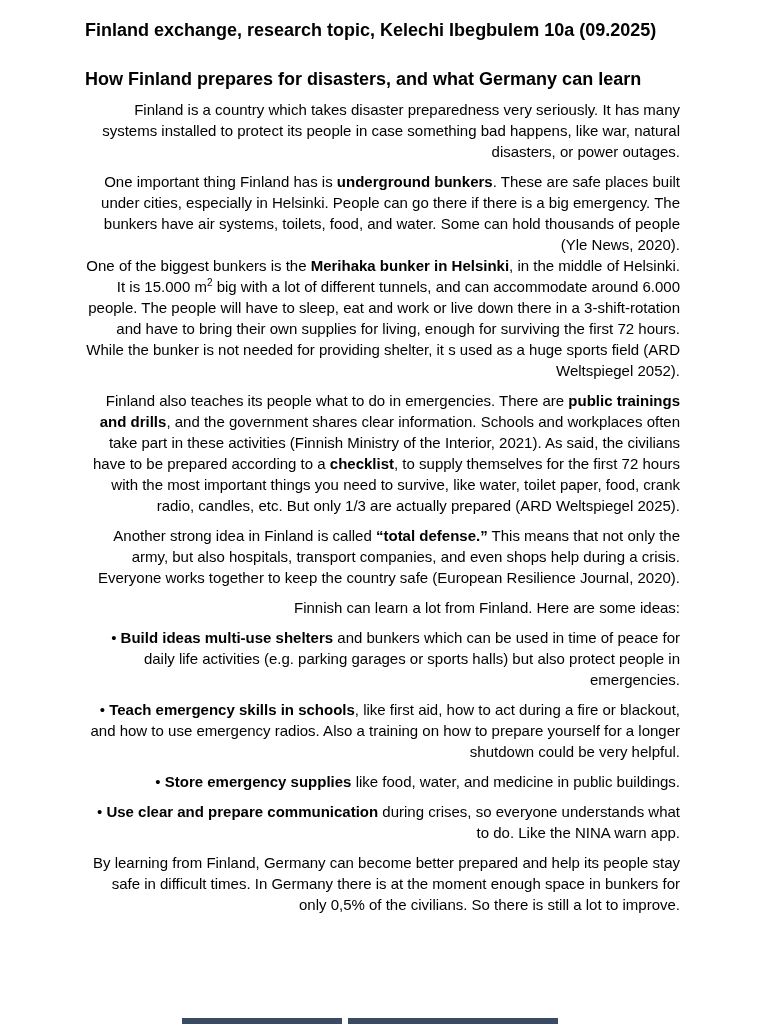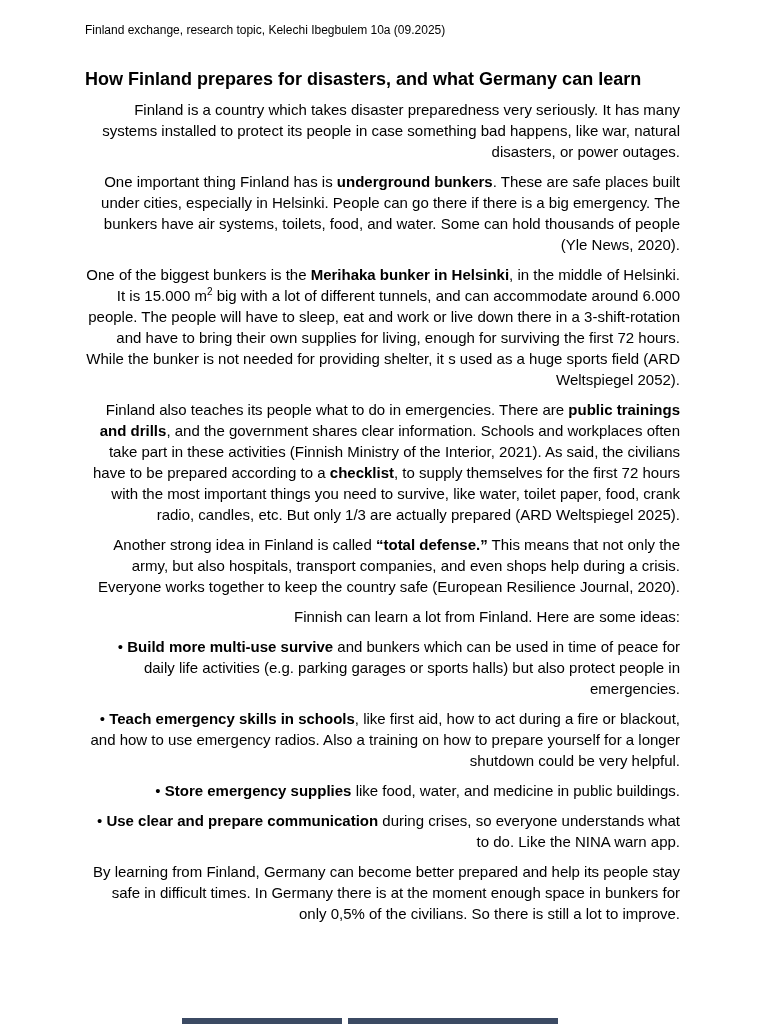--- a/index.html
+++ b/index.html
@@ -13,39 +13,39 @@
     height: 1024px;
     background: #ffffff;
     overflow: hidden;
     font-family: "Liberation Sans", "DejaVu Sans", sans-serif;
     color: #000000;
   }
   .content {
     padding: 21px 85px 0 85px;
   }
   .doc-header {
-    font-size: 12px;
+    font-size: 18px;
     line-height: 18px;
-    font-weight: normal;
+    font-weight: bold;
     margin: 0;
   }
   .doc-title {
     font-size: 18px;
     line-height: 22px;
     font-weight: bold;
     margin: 29px 0 1px 0;
   }
   .block {
     font-size: 15px;
     line-height: 21px;
     margin: 9px 0 0 0;
     text-align: right;
   }
   .block.tight {
-    margin-top: 9px;
+    margin-top: 0;
   }
   .block b {
     font-weight: bold;
   }
   .block sup {
     font-size: 10px;
     line-height: 0;
   }
   
   .bottom-bar {
@@ -64,21 +64,21 @@
   <div class="content">
     <p class="doc-header">Finland exchange, research topic, Kelechi Ibegbulem 10a (09.2025)</p>
     <h1 class="doc-title">How Finland prepares for disasters, and what Germany can learn</h1>
     <div>
         <p class="block"><span>Finland is a country which takes disaster preparedness very seriously. It has many systems installed to protect its people in case something bad happens, like war, natural disasters, or power outages.</span></p>
         <p class="block"><span>One important thing Finland has is </span><b>underground bunkers</b><span>. These are safe places built under cities, especially in Helsinki. People can go there if there is a big emergency. The bunkers have air systems, toilets, food, and water. Some can hold thousands of people (Yle News, 2020).</span></p>
         <p class="block tight"><span>One of the biggest bunkers is the </span><b>Merihaka bunker in Helsinki</b><span>, in the middle of Helsinki. It is 15.000 m</span><sup>2</sup><span> big with a lot of different tunnels, and can accommodate around 6.000 people. The people will have to sleep, eat and work or live down there in a 3-shift-rotation and have to bring their own supplies for living, enough for surviving the first 72 hours. While the bunker is not needed for providing shelter, it s used as a huge sports field (ARD Weltspiegel 2052).</span></p>
         <p class="block"><span>Finland also teaches its people what to do in emergencies. There are </span><b>public trainings and drills</b><span>, and the government shares clear information. Schools and workplaces often take part in these activities (Finnish Ministry of the Interior, 2021). As said, the civilians have to be prepared according to a </span><b>checklist</b><span>, to supply themselves for the first 72 hours with the most important things you need to survive, like water, toilet paper, food, crank radio, candles, etc. But only 1/3 are actually prepared (ARD Weltspiegel 2025).</span></p>
         <p class="block"><span>Another strong idea in Finland is called </span><b>“total defense.”</b><span> This means that not only the army, but also hospitals, transport companies, and even shops help during a crisis. Everyone works together to keep the country safe (European Resilience Journal, 2020).</span></p>
         <p class="block"><span>Finnish can learn a lot from Finland. Here are some ideas:</span></p>
-        <p class="block"><span>• </span><b>Build more multi-use survive</b><span> and bunkers which can be used in time of peace for daily life activities (e.g. parking garages or sports halls) but also protect people in emergencies.</span></p>
+        <p class="block"><span>• </span><b>Build ideas multi-use shelters</b><span> and bunkers which can be used in time of peace for daily life activities (e.g. parking garages or sports halls) but also protect people in emergencies.</span></p>
         <p class="block"><span>• </span><b>Teach emergency skills in schools</b><span>, like first aid, how to act during a fire or blackout, and how to use emergency radios. Also a training on how to prepare yourself for a longer shutdown could be very helpful.</span></p>
         <p class="block"><span>• </span><b>Store emergency supplies</b><span> like food, water, and medicine in public buildings.</span></p>
         <p class="block"><span>• </span><b>Use clear and prepare communication</b><span> during crises, so everyone understands what to do. Like the NINA warn app.</span></p>
         <p class="block"><span>By learning from Finland, Germany can become better prepared and help its people stay safe in difficult times. In Germany there is at the moment enough space in bunkers for only 0,5% of the civilians. So there is still a lot to improve.</span></p>
       </div>
   </div>
   <div class="bottom-bar bar-1"></div>
   <div class="bottom-bar bar-2"></div>
 </div>
 

